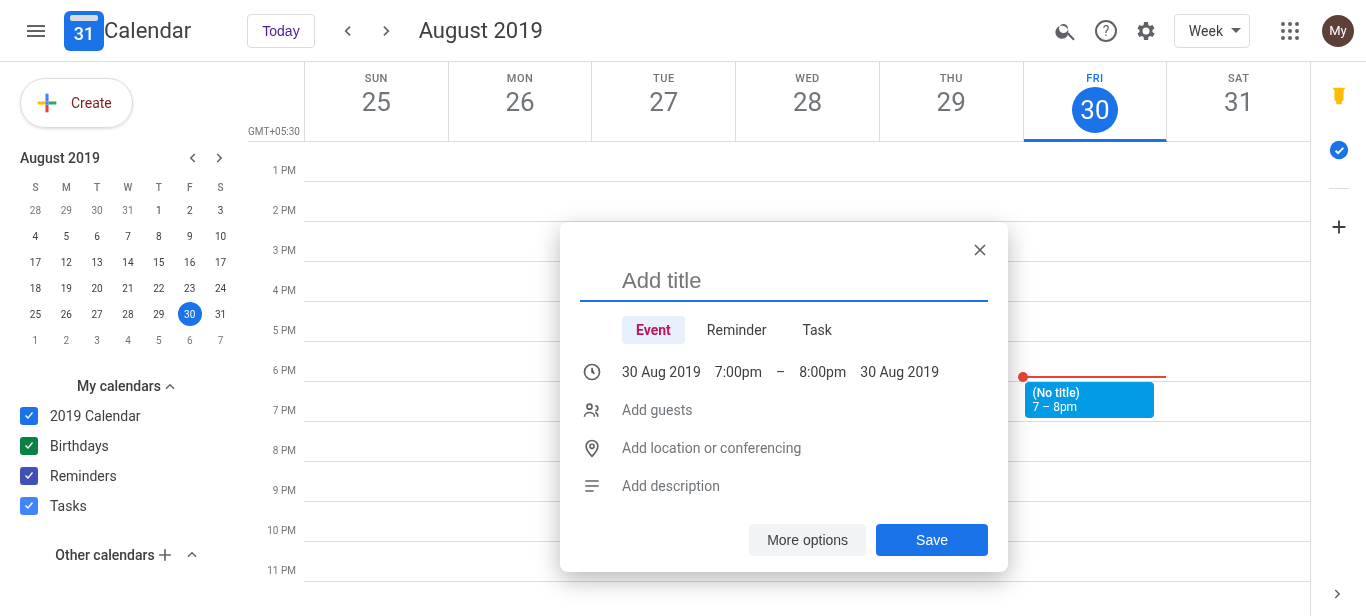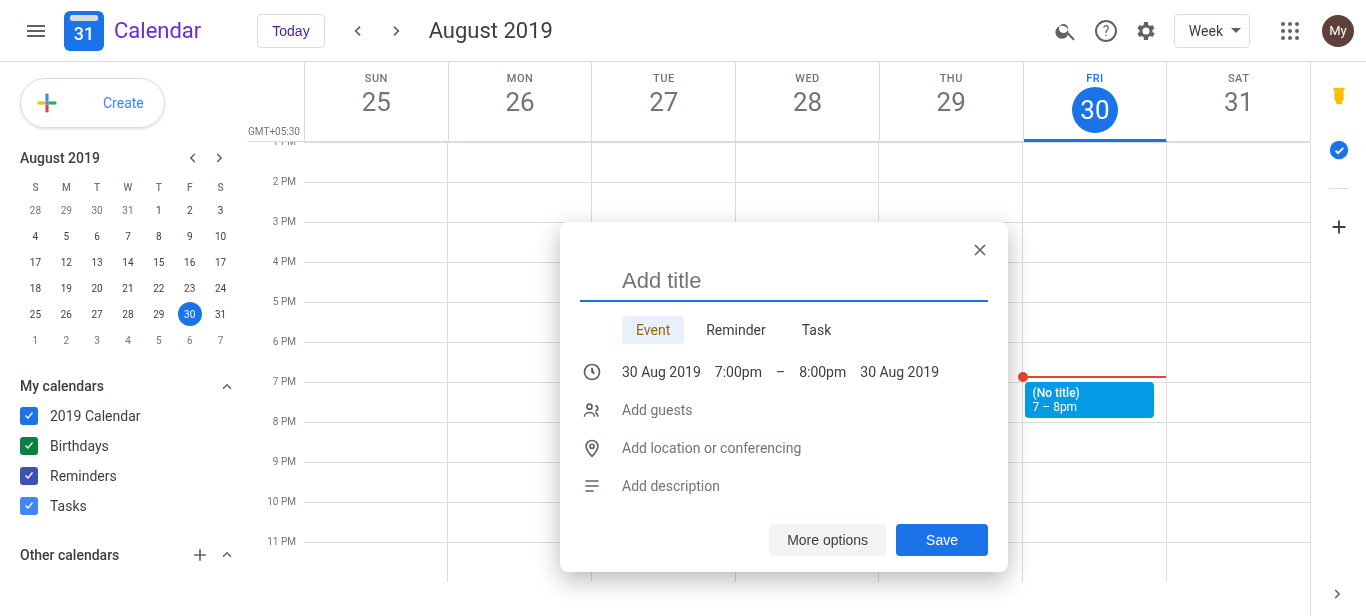--- a/index.html
+++ b/index.html
@@ -4,78 +4,78 @@
   <style>
     * { box-sizing: border-box; margin: 0; padding: 0; }
     body { font-family: 'Google Sans', Roboto, Arial, sans-serif; font-size: 14px; color: #3c4043; overflow: hidden; width: 1366px; height: 616px; background: #fff; }
     
     
     .header { display: flex; align-items: center; height: 62px; padding: 0 12px; border-bottom: 1px solid #dadce0; }
     .menu-btn { width: 48px; height: 48px; border-radius: 50%; display: flex; align-items: center; justify-content: center; cursor: pointer; }
     .logo-wrap { display: flex; align-items: center; margin-left: 4px; }
     .logo-icon { width: 40px; height: 40px; background: #1a73e8; border-radius: 6px; display: flex; align-items: center; justify-content: center; color: #fff; font-size: 18px; font-weight: 500; position: relative; }
     .logo-icon::before { content: ''; position: absolute; top: 4px; left: 6px; right: 6px; height: 6px; background: #dadce0; border-radius: 2px; }
-    .logo-text { font-size: 22px; color: #6d28d9; margin-left: 10px; }
+    .logo-text { font-size: 22px; color: #404040; margin-left: 0; }
     .today-btn { margin-left: 56px; border: 1px solid #dadce0; border-radius: 4px; background: #fff; padding: 8px 14px; font-size: 14px; color: #4c1d95; cursor: pointer; }
     .nav-arrow { width: 40px; height: 40px; display: flex; align-items: center; justify-content: center; cursor: pointer; color: #5f6368; }
     .header-title { font-size: 22px; color: #3c4043; margin-left: 12px; }
     .header-spacer { flex: 1; }
     .header-icon { width: 40px; height: 40px; display: flex; align-items: center; justify-content: center; cursor: pointer; color: #5f6368; border-radius: 50%; }
     .view-select { border: 1px solid #dadce0; border-radius: 4px; background: #fff; padding: 8px 8px 8px 14px; font-size: 14px; color: #3c4043; cursor: pointer; margin-left: 8px; display: flex; align-items: center; gap: 8px; }
     .apps-icon { margin-left: 20px; }
     .avatar { width: 32px; height: 32px; border-radius: 50%; background: #5d4037; color: #fff; display: flex; align-items: center; justify-content: center; font-size: 13px; margin-left: 12px; cursor: pointer; }
     
     
     .body-wrap { display: flex; height: 554px; }
     .sidebar { width: 248px; padding: 16px 12px 0 20px; }
     
     
     .create-btn { display: inline-flex; align-items: center; border: 1px solid #dadce0; border-radius: 28px; padding: 10px 20px 10px 12px; box-shadow: 0 1px 3px rgba(0,0,0,0.15); cursor: pointer; gap: 10px; }
     .create-plus { width: 28px; height: 28px; }
-    .create-text { font-size: 14px; color: #3b82f6; margin-left: 32px; }
+    .create-text { font-size: 14px; color: #7f1d1d; }
     
     
     .mini-cal { margin-top: 18px; }
     .mini-header { display: flex; align-items: center; justify-content: space-between; padding-right: 4px; }
     .mini-title { font-size: 14px; color: #3c4043; font-weight: 500; }
     .mini-nav { display: flex; gap: 4px; }
     .mini-nav-btn { width: 24px; height: 24px; display: flex; align-items: center; justify-content: center; cursor: pointer; color: #5f6368; }
     .mini-grid { margin-top: 8px; display: grid; grid-template-columns: repeat(7, 1fr); gap: 0; }
     .mini-dow { font-size: 10px; color: #70757a; text-align: center; padding: 4px 0; font-weight: 500; }
     .mini-day { font-size: 10px; color: #3c4043; text-align: center; padding: 5px 0; cursor: pointer; border-radius: 50%; width: 24px; height: 24px; margin: 1px auto; display: flex; align-items: center; justify-content: center; }
     .mini-day.other { color: #70757a; }
     .mini-day.today { background: #1a73e8; color: #fff; }
     
     
     .search-people { margin-top: 14px; background: #f1f3f4; border-radius: 4px; padding: 10px 12px; color: #70757a; font-size: 14px; }
     
     
     .cal-section { margin-top: 18px; }
-    .cal-section-header { display: flex; align-items: center; justify-content: space-between; cursor: pointer; padding: 6px 0; margin-top: 17px; }
+    .cal-section-header { display: flex; align-items: center; justify-content: center; cursor: pointer; padding: 6px 0; margin-top: 17px; }
     .cal-section-title { font-size: 14px; color: #3c4043; font-weight: 500; }
     .cal-section-icons { display: flex; gap: 8px; color: #5f6368; }
     .cal-item { display: flex; align-items: center; gap: 12px; padding: 6px 0; font-size: 14px; color: #3c4043; cursor: pointer; }
     .cal-check { width: 18px; height: 18px; border-radius: 3px; display: flex; align-items: center; justify-content: center; }
     
     
     .main { flex: 1; display: flex; }
     .grid-area { flex: 1; display: flex; flex-direction: column; }
     .day-headers { display: flex; border-bottom: 1px solid #dadce0; }
     .tz-cell { width: 56px; font-size: 10px; color: #70757a; display: flex; align-items: flex-end; justify-content: flex-end; padding: 0 4px 4px 0; }
     .day-col-header { flex: 1; text-align: center; padding: 10px 0 8px; border-left: 1px solid #dadce0; position: relative; }
     .day-col-header:first-of-type { border-left: none; }
     .dow-label { font-size: 11px; color: #70757a; font-weight: 500; letter-spacing: 0.5px; }
     .dow-label.today { color: #1a73e8; }
     .date-label { font-size: 26px; color: #70757a; margin-top: 2px; }
     .date-label.today { background: #1a73e8; color: #fff; width: 46px; height: 46px; border-radius: 50%; display: inline-flex; align-items: center; justify-content: center; }
     .today-bar { position: absolute; bottom: -1px; left: 0; right: -1px; height: 3px; background: #1a73e8; }
     
     .time-grid { flex: 1; overflow-y: auto; position: relative; }
     .time-grid-inner { position: relative; }
-    .hour-row { display: flex; height: 40px; }
+    .hour-row { display: flex; height: 40px; align-items: flex-end; }
     .hour-label { width: 56px; font-size: 10px; color: #70757a; text-align: right; padding-right: 8px; position: relative; top: -6px; }
     .hour-cells { flex: 1; display: flex; border-top: 1px solid #dadce0; }
     .hour-cell { flex: 1; border-left: 1px solid #dadce0; }
     .hour-cell:first-child { border-left: none; }
     
     .now-line { position: absolute; left: 56px; right: 0; height: 2px; background: transparent; pointer-events: none; }
     .now-line-seg { position: absolute; height: 2px; background: #ea4335; }
     .now-dot { position: absolute; left: -5px; top: -4px; width: 10px; height: 10px; background: #ea4335; border-radius: 50%; }
     
     .event-block { position: absolute; background: #039be5; color: #fff; border-radius: 4px; padding: 4px 8px; font-size: 12px; overflow: hidden; cursor: pointer; }
@@ -86,29 +86,29 @@
     .side-icon { width: 40px; height: 40px; display: flex; align-items: center; justify-content: center; cursor: pointer; border-radius: 50%; }
     .side-divider { width: 20px; height: 1px; background: #dadce0; margin: 4px 0; }
     .side-chevron { position: absolute; bottom: 10px; right: 16px; width: 24px; height: 24px; display: flex; align-items: center; justify-content: center; cursor: pointer; color: #5f6368; }
     
     
     .compose { position: absolute; left: 560px; top: 222px; width: 448px; background: #fff; border-radius: 8px; box-shadow: 0 8px 24px rgba(0,0,0,0.28); padding: 20px 20px 16px; z-index: 100; }
     .compose-close { position: absolute; top: 12px; right: 12px; width: 32px; height: 32px; display: flex; align-items: center; justify-content: center; cursor: pointer; color: #5f6368; border-radius: 50%; }
     .compose-title { width: 100%; border: none; border-bottom: 2px solid #1a73e8; font-size: 22px; padding: 6px 0 6px 42px; color: #8b5cf6; outline: none; margin-top: 20px; }
     .compose-tabs { display: flex; gap: 8px; margin-top: 14px; margin-left: 42px; }
     .compose-tab { padding: 6px 14px; border-radius: 4px; font-size: 14px; cursor: pointer; color: #3c4043; }
-    .compose-tab.active { background: #e8f0fe; color: #a16207; font-weight: 400; }
+    .compose-tab.active { background: #e8f0fe; color: #be185d; font-weight: 700; }
     .compose-row { display: flex; align-items: center; gap: 18px; margin-top: 18px; color: #3c4043; }
     .compose-row-icon { width: 24px; display: flex; justify-content: center; color: #5f6368; }
     .compose-row-text { font-size: 14px; }
     .compose-row-text.placeholder { color: #70757a; }
     .compose-time { display: flex; gap: 14px; font-size: 14px; }
     .compose-actions { display: flex; justify-content: flex-end; gap: 10px; margin-top: 28px; }
     .btn-flat { padding: 8px 18px; border: none; background: #f1f3f4; color: #3c4043; border-radius: 4px; font-size: 14px; cursor: pointer; }
-    .btn-primary { padding: 8px 30px; border: none; background: #1a73e8; color: #fff; border-radius: 4px; font-size: 14px; font-weight: 500; cursor: pointer; }
+    .btn-primary { padding: 8px 40px; border: none; background: #1a73e8; color: #fff; border-radius: 4px; font-size: 14px; font-weight: 500; cursor: pointer; }
     
     svg { display: block; }
     
     ::-webkit-scrollbar { width: 12px; }
     ::-webkit-scrollbar-thumb { background: #dadce0; border-radius: 6px; }
   </style>
 </head>
 <body>
 
 <div class="header">

